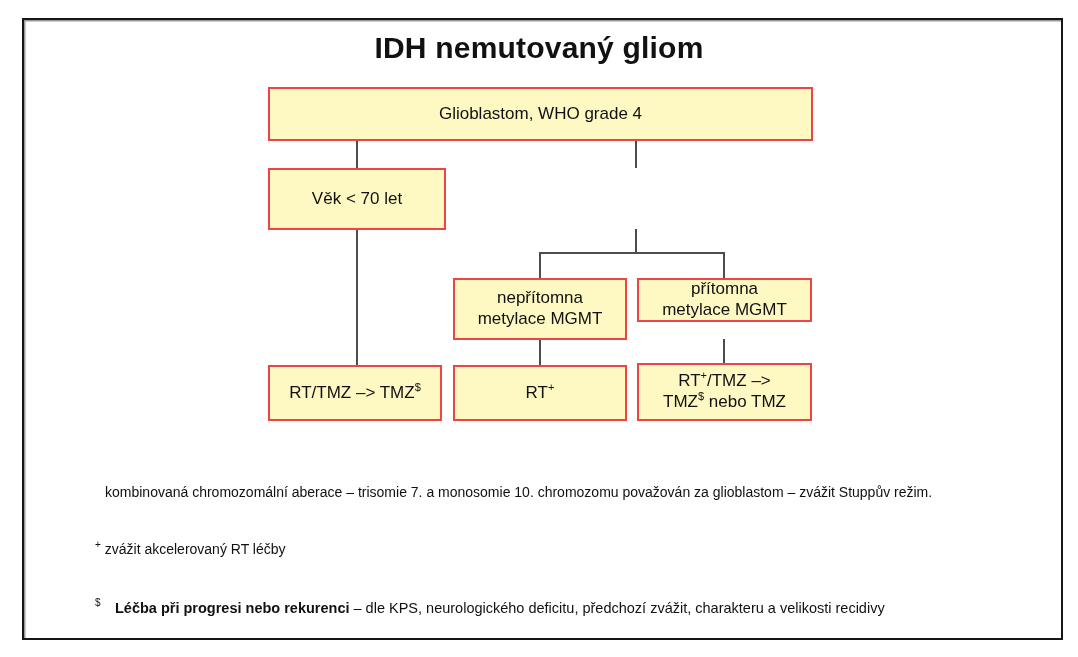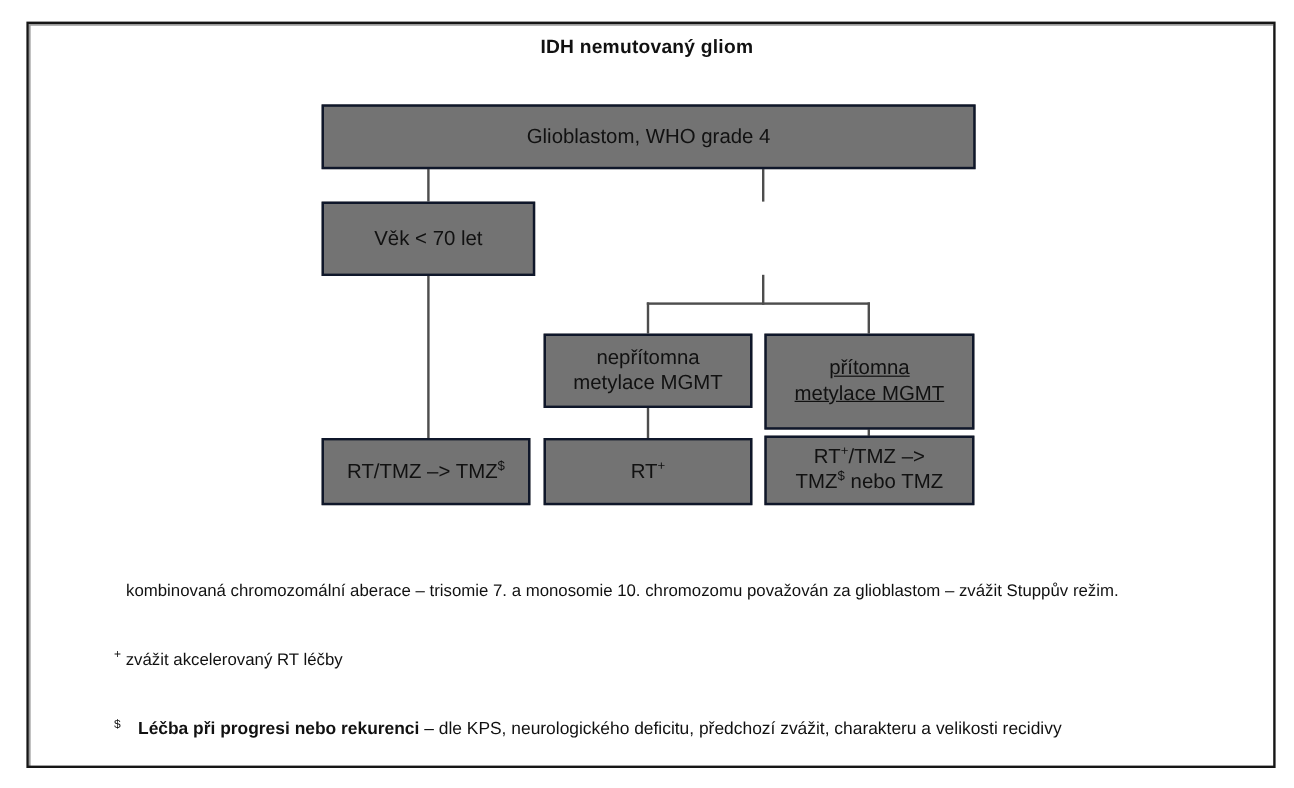--- a/index.html
+++ b/index.html
@@ -25,28 +25,28 @@
     border: 2.5px solid #161616;
     box-shadow: 1.5px 1.5px 0 #9a9a9a inset;
     box-sizing: border-box;
   }
   .title {
     position: absolute;
     left: 0;
     top: 31px;
     width: 100%;
     text-align: center;
-    font-size: 16px;
+    font-size: 30px;
     font-weight: bold;
     letter-spacing: 0.2px;
   }
   .node {
     position: absolute;
-    background: #737373;
-    border: 2px solid #0f172a;
+    background: #fef9c3;
+    border: 2px solid #ef4444;
     box-sizing: border-box;
     display: flex;
     flex-direction: column;
     justify-content: center;
     font-size: 17px;
     line-height: 1.22;
     text-align: center;
   }
   .conn {
     position: absolute;
@@ -106,21 +106,21 @@
   <div class="node" style="left:268px; top:168px; width:178px; height:62px;">
     <div>Věk &lt; 70 let</div>
   </div>
 
 
   <div class="node" style="left:453px; top:278px; width:174px; height:62px;">
     <div>nepřítomna</div>
     <div>metylace MGMT</div>
   </div>
 
-  <div class="node" style="left:637px; top:278px; width:175px; height:80px;text-decoration:underline;">
+  <div class="node" style="left:637px; top:278px; width:175px; height:44px;">
     <div>přítomna</div>
     <div>metylace MGMT</div>
   </div>
 
   <div class="node" style="left:268px; top:365px; width:174px; height:56px;">
     <div><span>RT/TMZ –&gt; TMZ</span><sup class="s">$</sup></div>
   </div>
 
   <div class="node" style="left:453px; top:365px; width:174px; height:56px;">
     <div><span>RT</span><sup class="s">+</sup></div>

